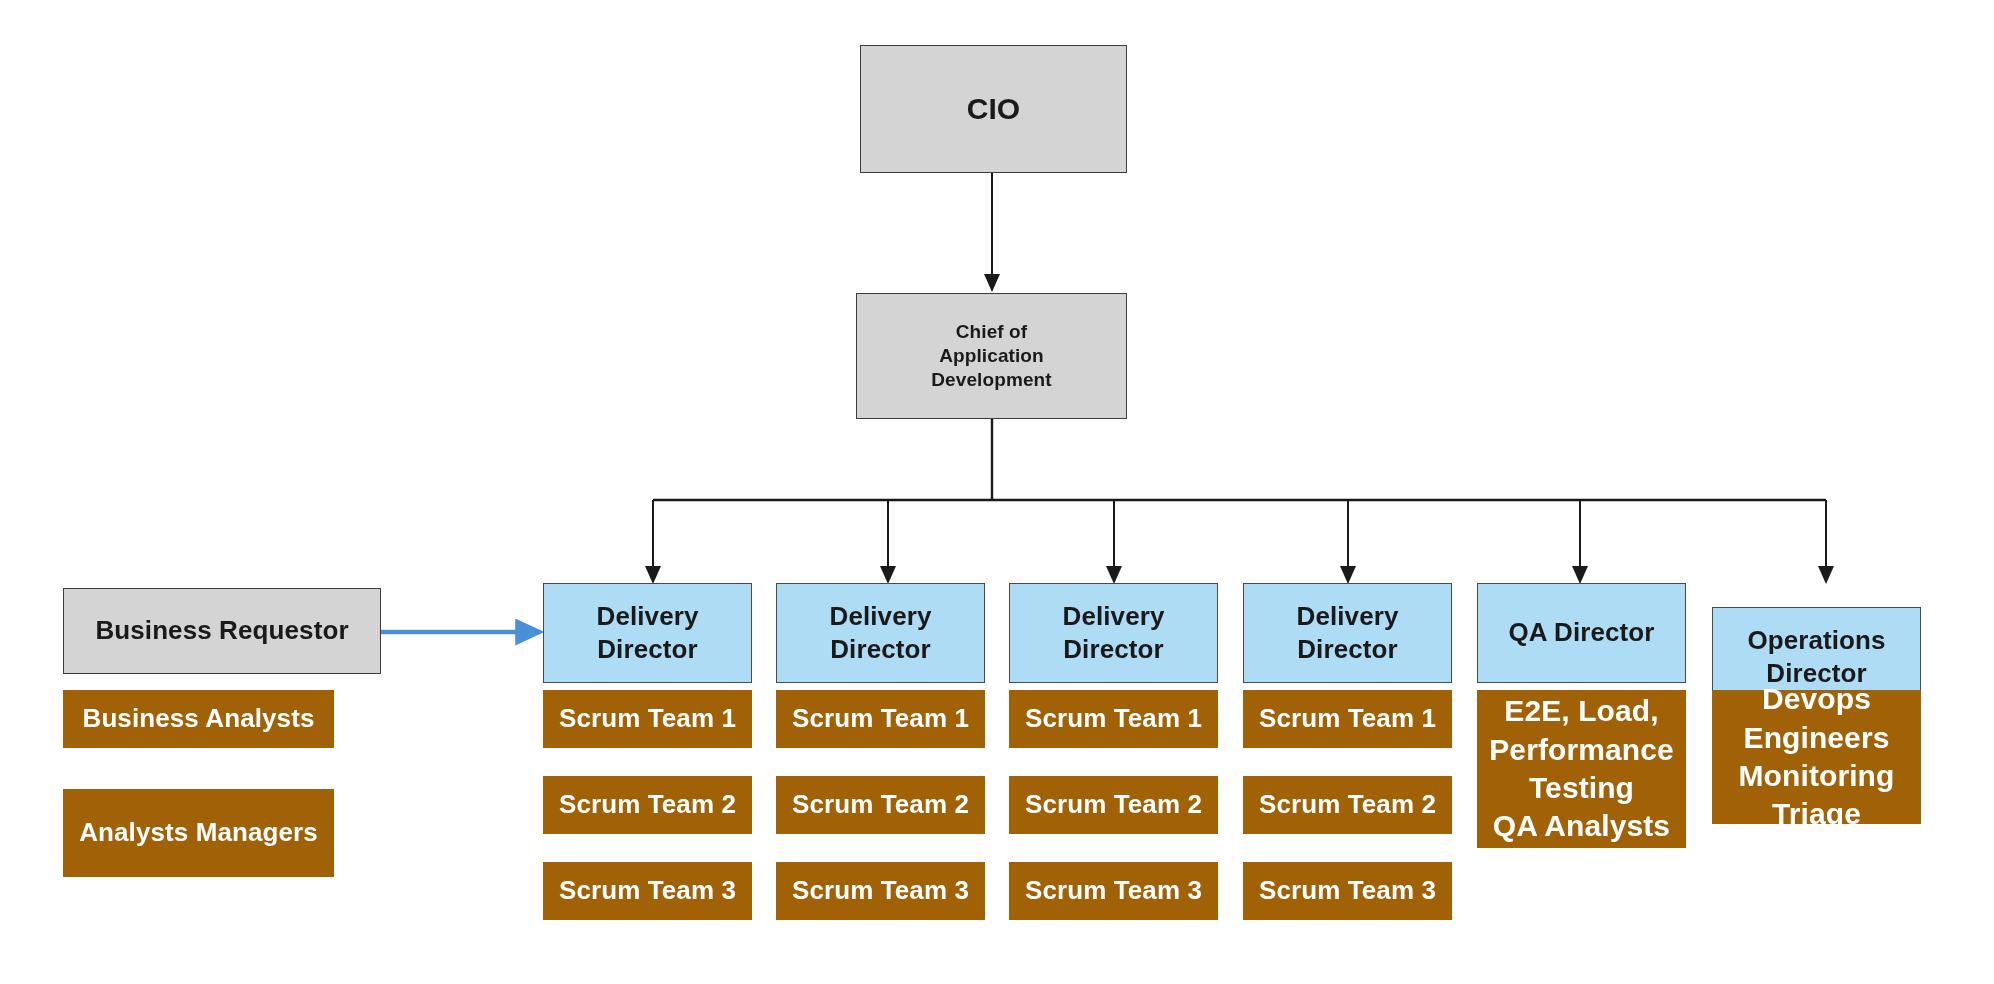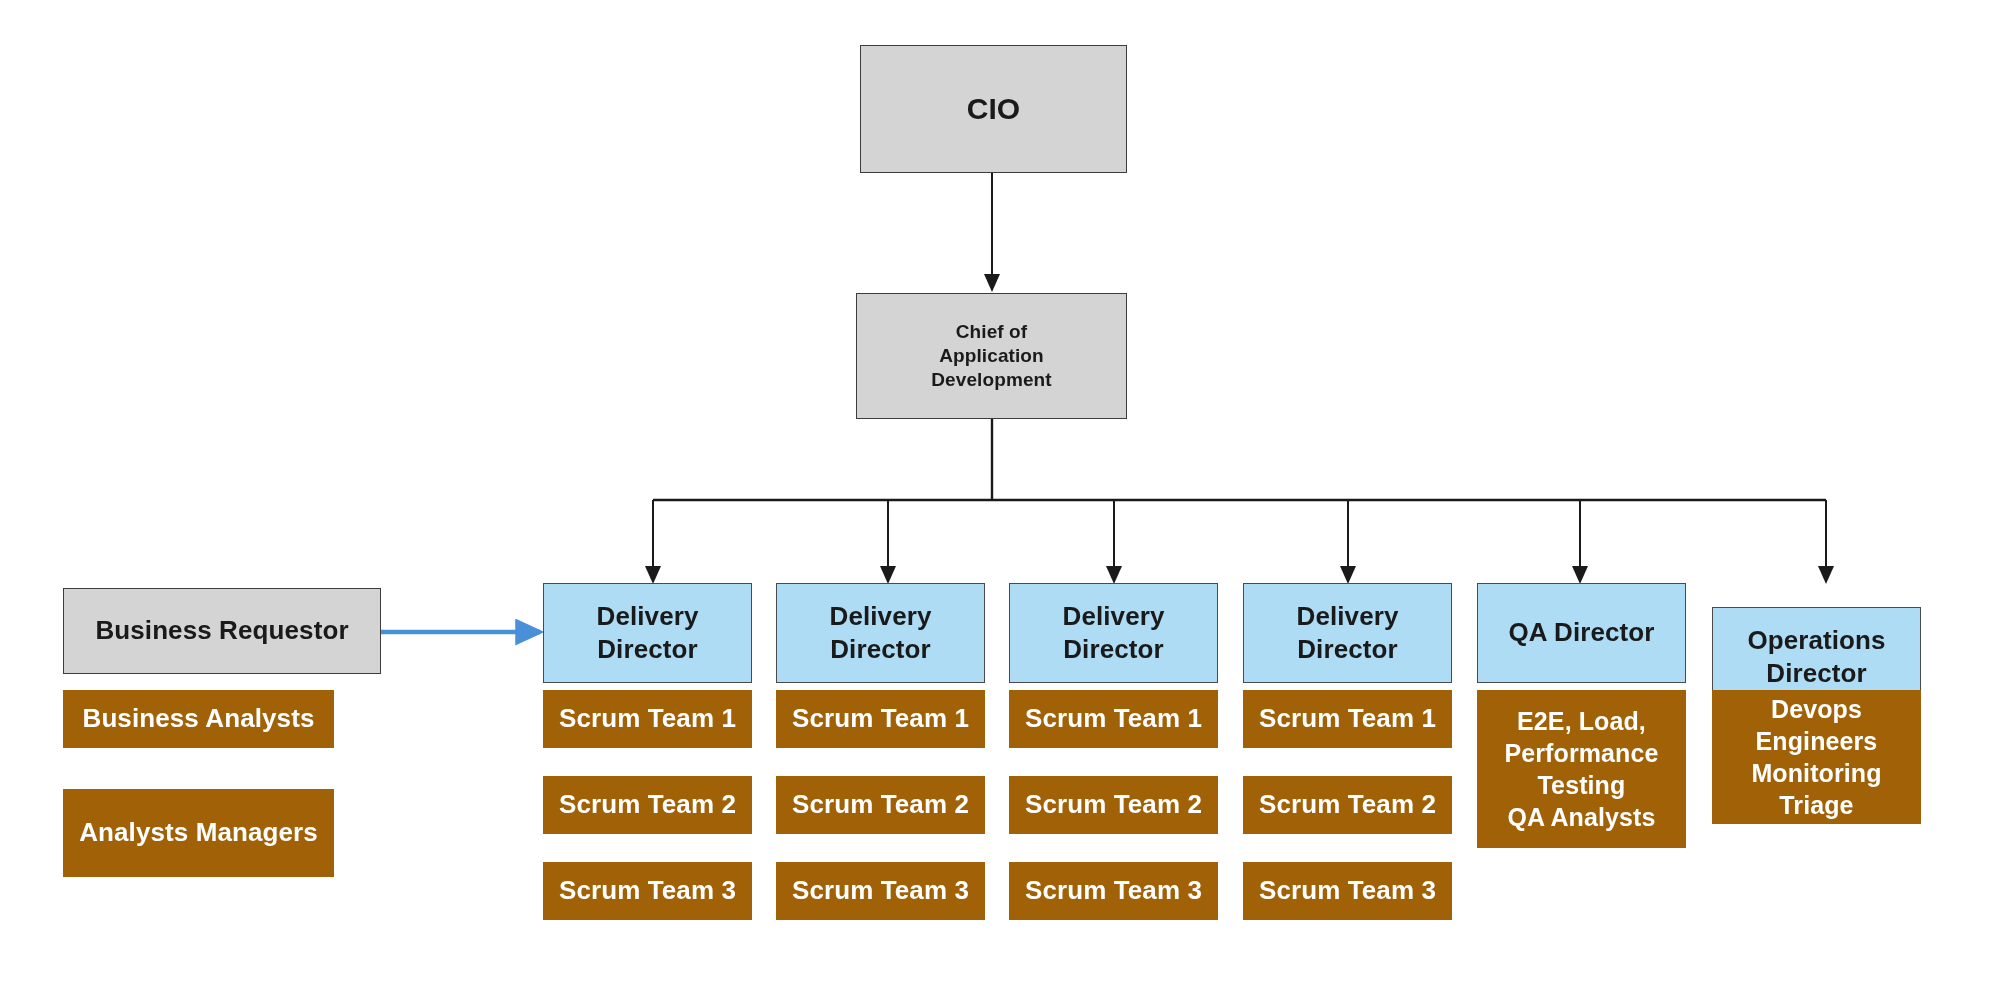--- a/index.html
+++ b/index.html
@@ -53,21 +53,21 @@
     position: absolute;
     left: 0;
     top: 0;
     width: 1994px;
     height: 984px;
     pointer-events: none;
   }
   .f30 { font-size: 30px; }
   .f28 { font-size: 19px; }
   .f26 { font-size: 26px; }
-  .f25 { font-size: 25px; }
+  .f25 { font-size: 30px; }
 </style>
 </head>
 <body>
 
 <div id="canvas">
 
   <svg class="wires" viewBox="0 0 1994 984" xmlns="http://www.w3.org/2000/svg">
     <defs>
       <marker id="arrowDark" markerWidth="10" markerHeight="10" refX="8" refY="4" orient="auto" markerUnits="strokeWidth">
         <path d="M0,0 L9,4 L0,8 z" fill="#1a1a1a"></path>

